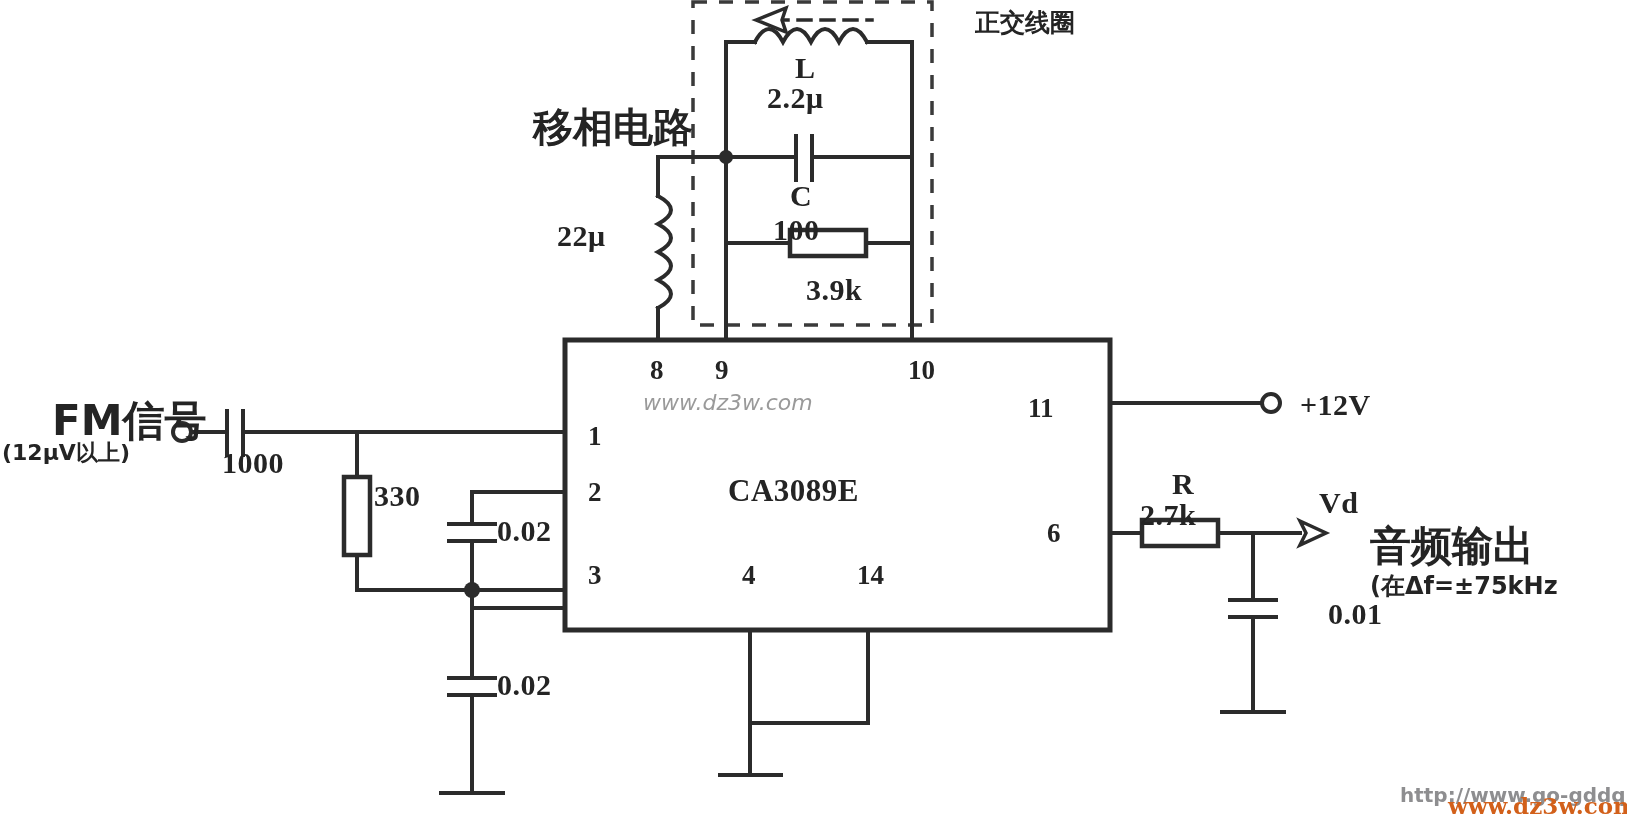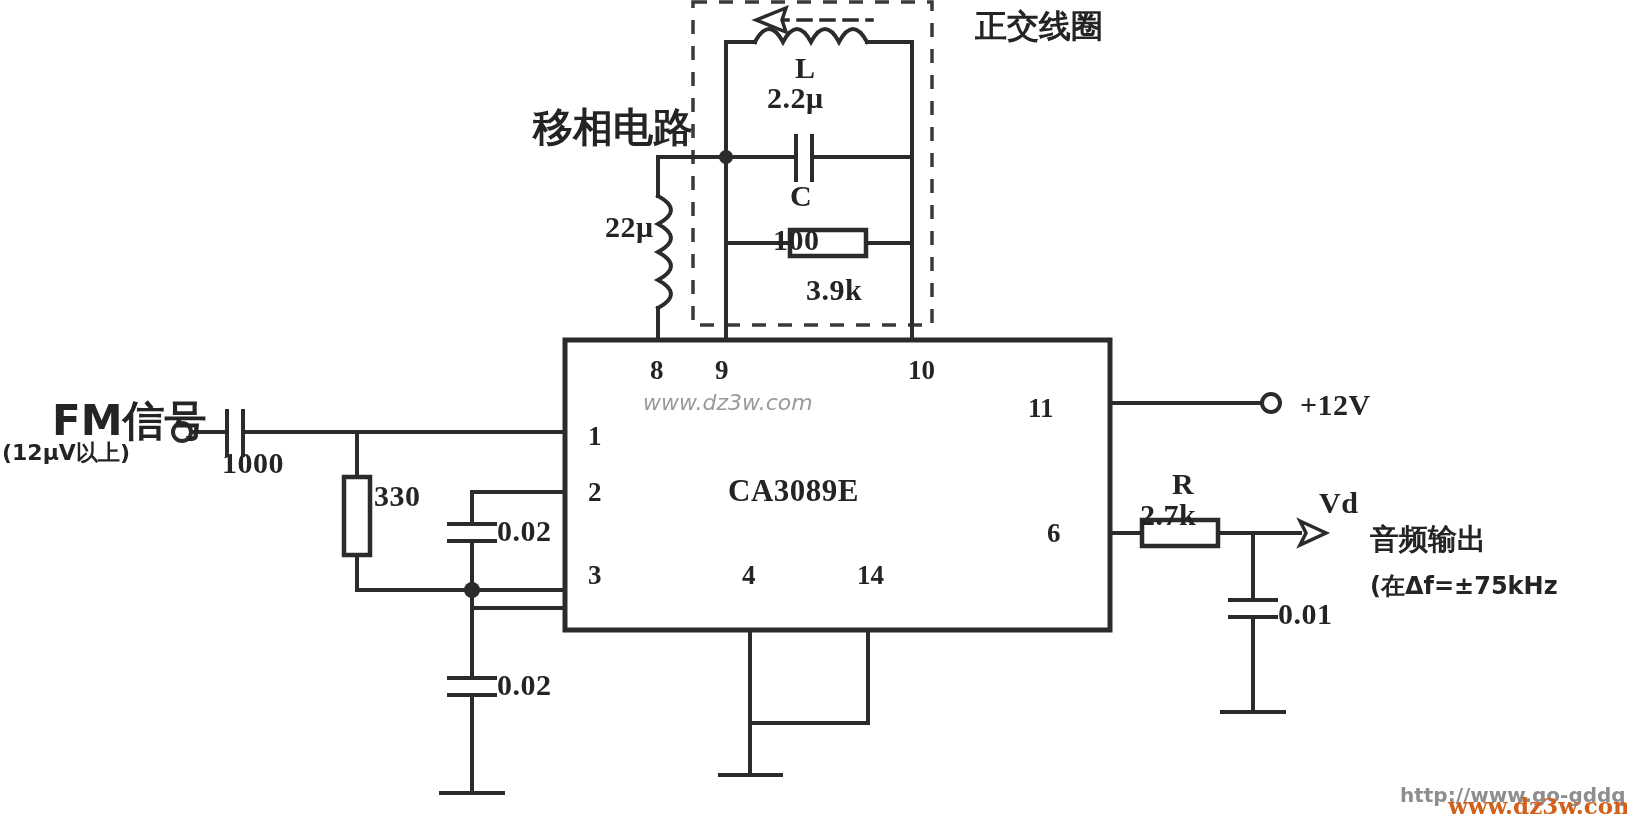--- a/index.html
+++ b/index.html
@@ -201,33 +201,33 @@
     <path class="wire" d="M 1253 533 L 1253 600"></path>
     <path class="wire" d="M 1230 600 L 1276 600"></path>
     <path class="wire" d="M 1230 617 L 1276 617"></path>
     <path class="wire" d="M 1253 617 L 1253 712"></path>
     <path class="wire" d="M 1222 712 L 1284 712"></path>
 
     <path class="wire" d="M 658 340 L 658 340"></path>
 
   </svg>
 
-  <div class="lbl lbl-cn" style="left:975px; top:8px; font-size:32px;">正交线圈</div>
+  <div class="lbl lbl-cn" style="left:975px; top:8px; font-size:25px;">正交线圈</div>
 
   <div class="lbl lbl-cn" style="left:533px; top:104px; font-size:40px;">移相电路</div>
 
   <div class="lbl val" style="left:795px; top:50px;">L</div>
   <div class="lbl val" style="left:767px; top:80px;">2.2μ</div>
 
   <div class="lbl val" style="left:790px; top:178px;">C</div>
-  <div class="lbl val" style="left:773px; top:222px;">100</div>
+  <div class="lbl val" style="left:773px; top:212px;">100</div>
 
   <div class="lbl val" style="left:806px; top:272px;">3.9k</div>
 
-  <div class="lbl val" style="left:557px; top:209px;margin-left:48px;">22μ</div>
+  <div class="lbl val" style="left:557px; top:218px;">22μ</div>
 
   <div class="lbl lbl-cn" style="left:52px; top:396px; font-size:42px;">FM信号</div>
   <div class="lbl lbl-cn" style="left:2px; top:440px; font-size:22px;">(12μV以上)</div>
 
   <div class="lbl val" style="left:222px; top:445px;">1000</div>
 
   <div class="lbl val" style="left:374px; top:478px;">330</div>
 
   <div class="lbl val" style="left:497px; top:513px;">0.02</div>
 
@@ -246,23 +246,23 @@
 
   <div class="lbl chip-name" style="left:728px; top:473px;">CA3089E</div>
 
   <div class="lbl val" style="left:1300px; top:387px;">+12V</div>
 
   <div class="lbl val" style="left:1172px; top:466px;">R</div>
   <div class="lbl val" style="left:1140px; top:497px;">2.7k</div>
 
   <div class="lbl val" style="left:1300px; top:485px;margin-left:19px;">Vd</div>
 
-  <div class="lbl val" style="left:1278px; top:596px;">0.01</div>
-
-  <div class="lbl lbl-cn" style="left:1370px; top:522px; font-size:29px;">音频输出</div>
+  <div class="lbl val" style="left:1328px; top:596px;">0.01</div>
+
+  <div class="lbl lbl-cn" style="left:1370px; top:522px; font-size:41px;">音频输出</div>
   <div class="lbl lbl-cn" style="left:1370px; top:572px; font-size:24px;">(在Δf=±75kHz</div>
 
   <div class="wm-gray" style="left:643px; top:390px;">www.dz3w.com</div>
 
   <div class="wm-foot-gray" style="left:1400px; top:783px;">http://www.go-gddq.com</div>
 
   <div class="wm-foot-orange" style="left:1448px; top:792px;">www.dz3w.com</div>
 
 </div>
 

